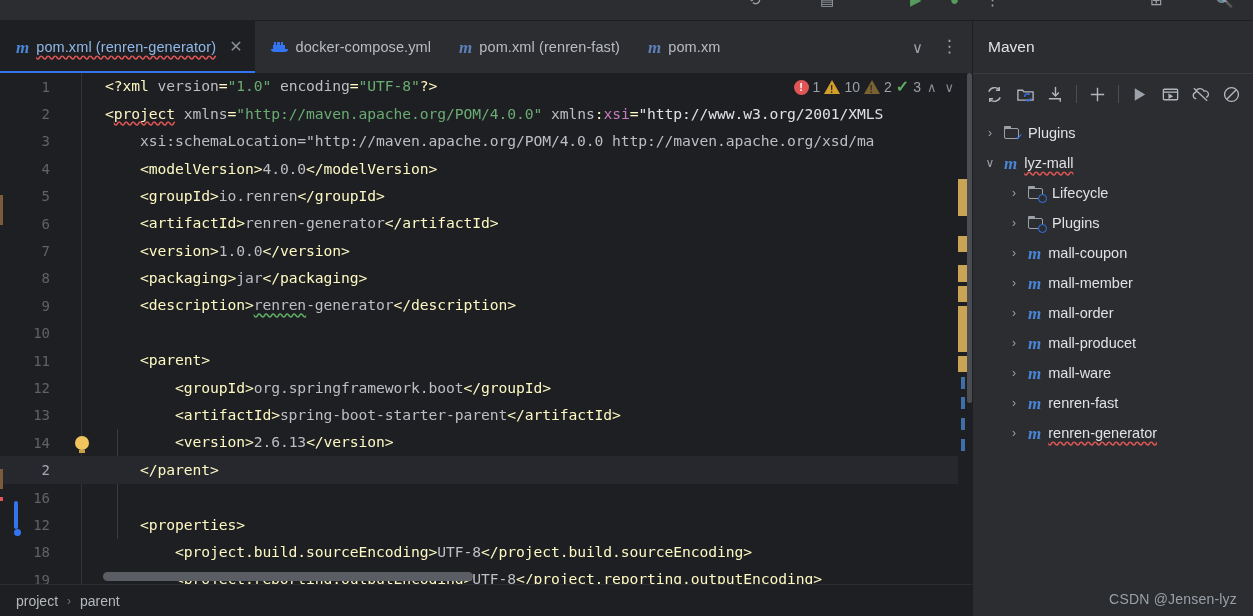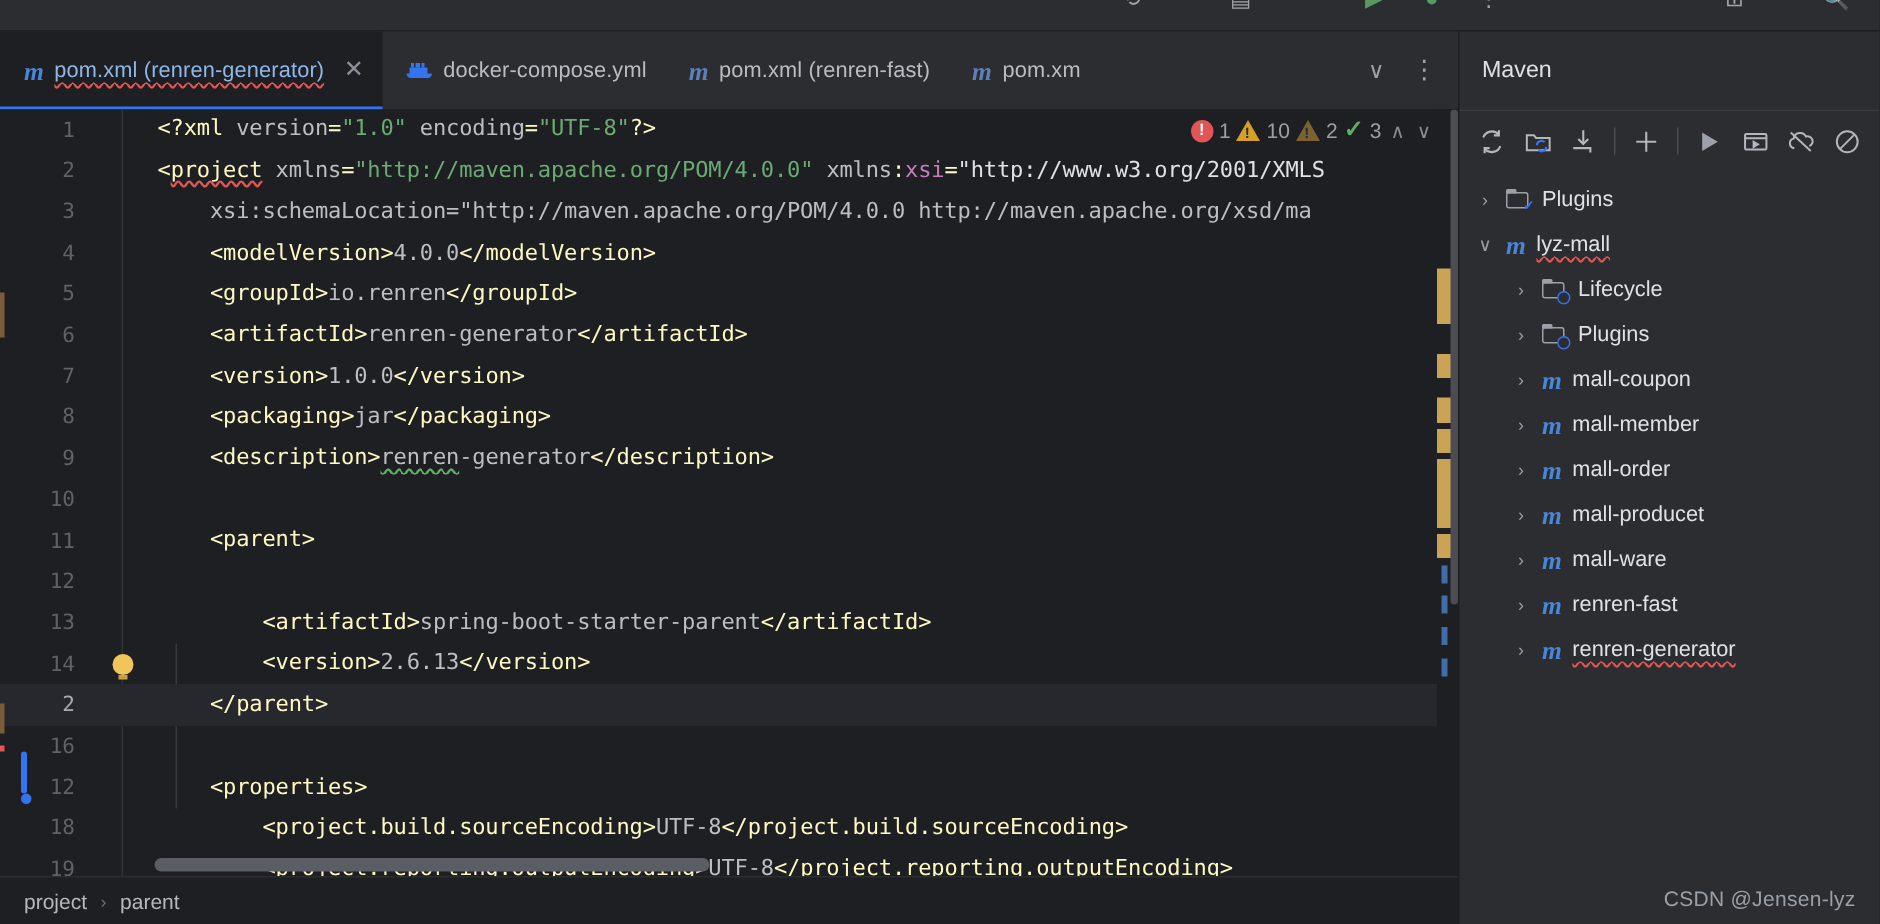--- a/index.html
+++ b/index.html
@@ -237,20 +237,21 @@
                 <div class="code"><span class="t-txt"></span></div>
               </div>
               <div class="row">
                 <div class="gutter-num">11</div>
                 <div class="gut-icon"></div>
                 <div class="code"><span class="t-txt">&nbsp;&nbsp;&nbsp;&nbsp;</span><span class="t-tag">&lt;parent</span><span class="t-tag">&gt;</span></div>
               </div>
               <div class="row">
                 <div class="gutter-num">12</div>
                 <div class="gut-icon"></div>
+                <div class="code"><span class="t-txt">&nbsp;&nbsp;&nbsp;&nbsp;&nbsp;&nbsp;&nbsp;&nbsp;</span><span class="t-tag">&lt;groupId</span><span class="t-tag">&gt;</span><span class="t-txt">org.springframework.boot</span><span class="t-tag">&lt;/groupId</span><span class="t-tag">&gt;</span></div>
               </div>
               <div class="row">
                 <div class="gutter-num">13</div>
                 <div class="gut-icon"></div>
                 <div class="code"><span class="t-txt">&nbsp;&nbsp;&nbsp;&nbsp;&nbsp;&nbsp;&nbsp;&nbsp;</span><span class="t-tag">&lt;artifactId</span><span class="t-tag">&gt;</span><span class="t-txt">spring-boot-starter-parent</span><span class="t-tag">&lt;/artifactId</span><span class="t-tag">&gt;</span></div>
               </div>
               <div class="row">
                 <div class="gutter-num">14</div>
                 <div class="gut-icon">
                   <div class="bulb"></div>

